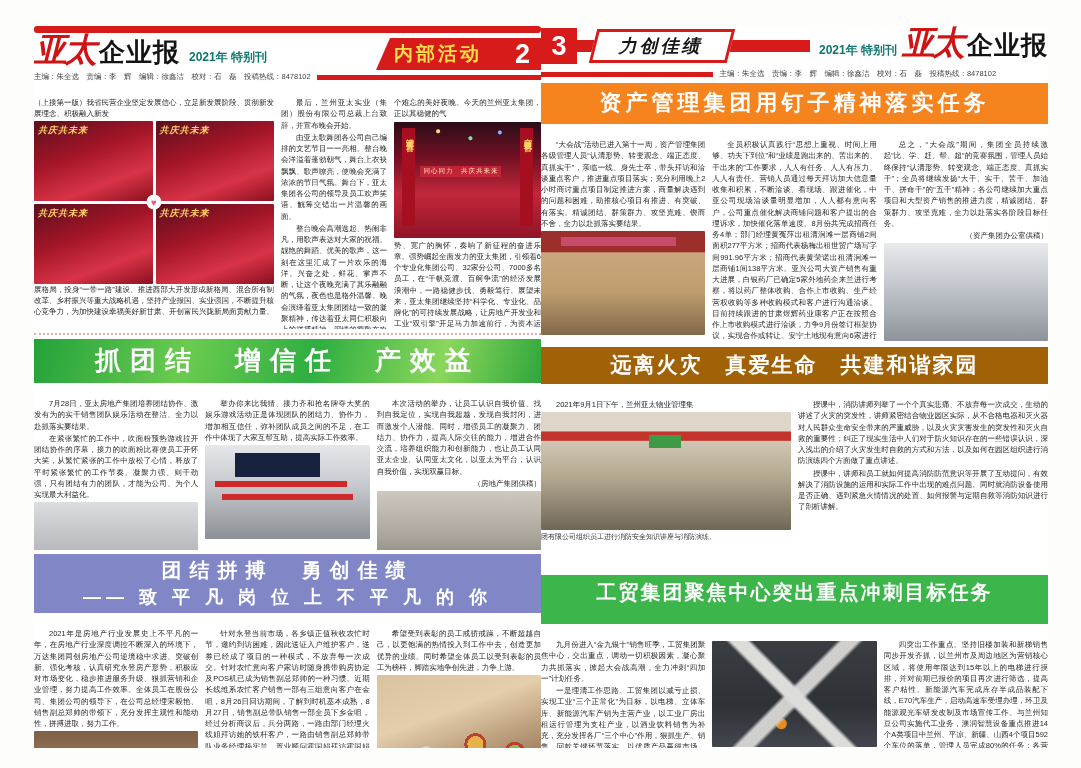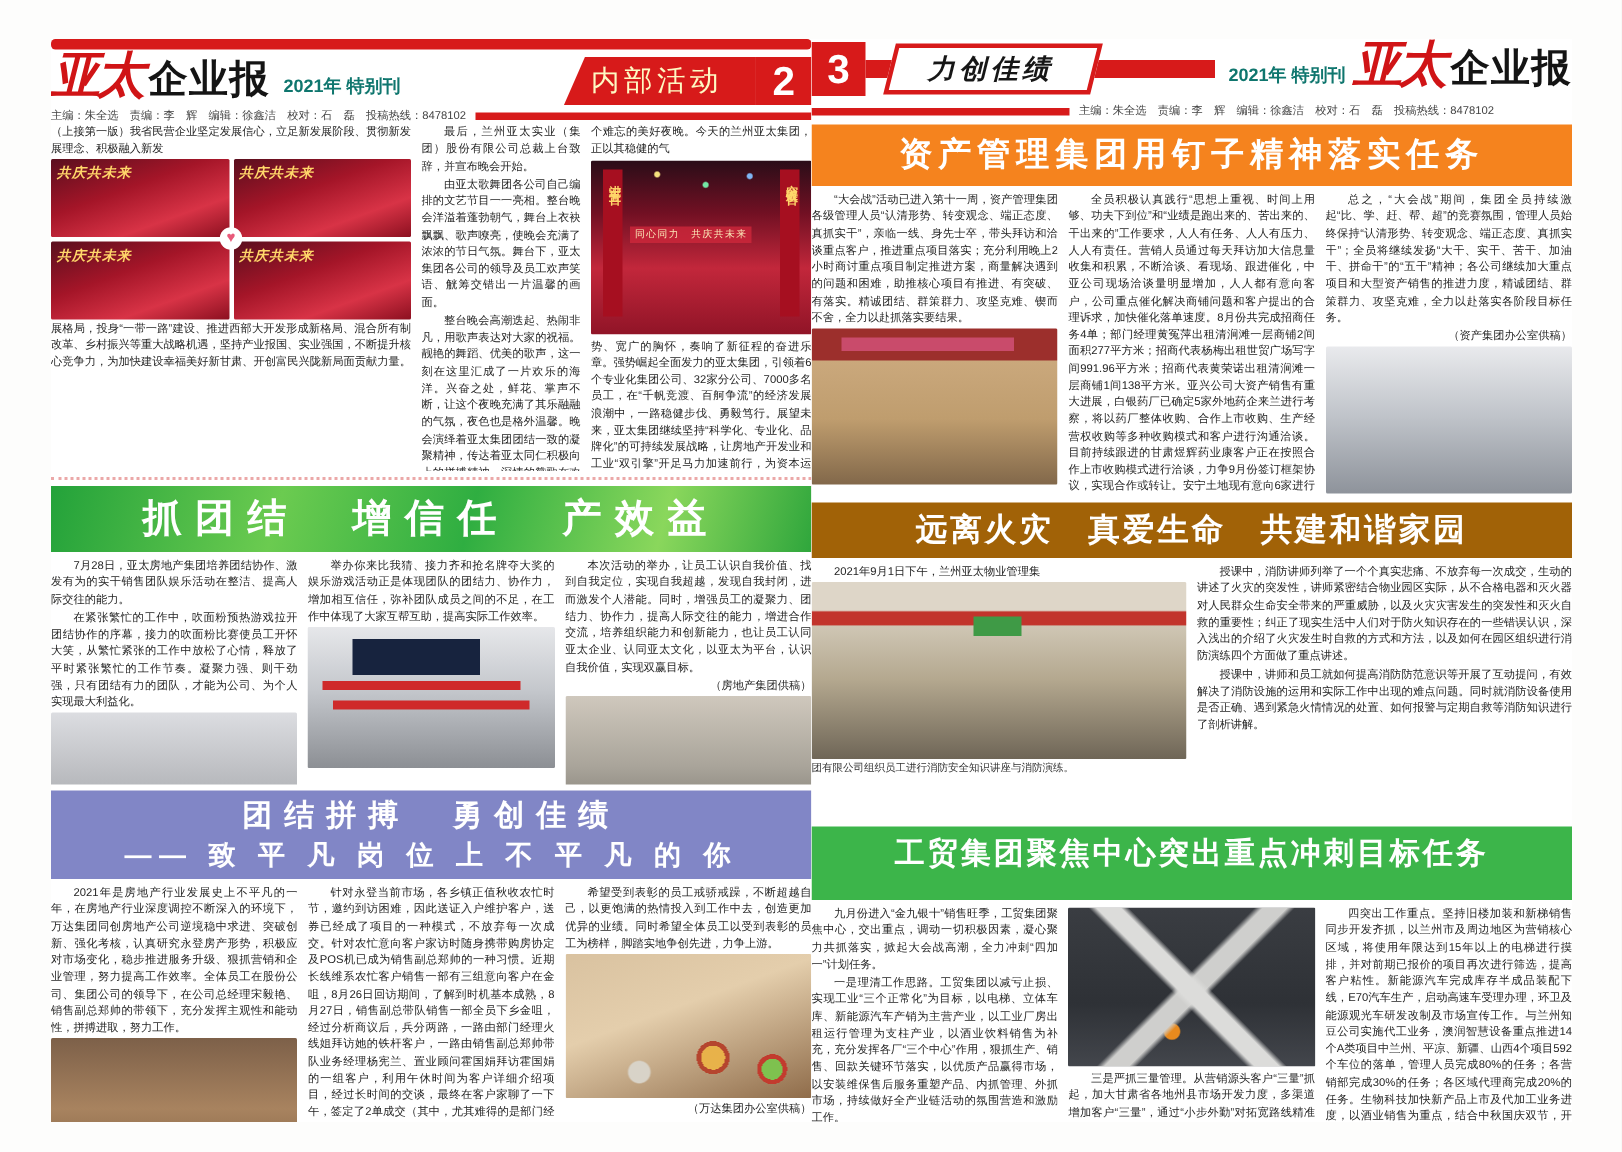--- a/index.html
+++ b/index.html
@@ -10,21 +10,21 @@
   .page-right { left:541px; }
 
   
   .topbar { height:7px; background:#d71a1a; border-radius:3px; }
   .mast-row { display:flex; align-items:flex-end; justify-content:space-between; margin-top:2px; }
   .brand { display:flex; align-items:baseline; gap:5px; }
   .logo { font-family:"DejaVu Serif", serif; font-weight:bold; font-style:italic; color:#d01416; font-size:33px; line-height:.85; letter-spacing:-3px; }
   .brand-name { font-weight:900; font-size:26px; color:#141414; letter-spacing:1px; }
   .edition { color:#0f766e; font-weight:bold; font-size:12px; padding-bottom:3px; margin-left:4px; }
   .sec-banner { display:flex; align-items:stretch; }
-  .sec-label { background:#d71a1a; color:#fef9c3; font-weight:400; font-size:19px; letter-spacing:3px; padding:3px 22px 3px 18px; clip-path:polygon(14px 0,100% 0,100% 100%,0 100%); display:flex; align-items:center; }
+  .sec-label { background:#d71a1a; color:#fde047; font-weight:700; font-size:19px; letter-spacing:3px; padding:3px 22px 3px 18px; clip-path:polygon(14px 0,100% 0,100% 100%,0 100%); display:flex; align-items:center; }
   .page-no { background:#d71a1a; color:#fff; font-weight:bold; font-size:27px; padding:0 11px; display:flex; align-items:center; }
   .credits-row { display:flex; align-items:center; gap:6px; margin-top:2px; }
   .credits { font-size:7.5px; color:#444; white-space:nowrap; }
   .credits-bar { flex:1; height:5px; background:#d71a1a; }
   
   .rhead { position:relative; height:40px; margin-top:2px; }
   .pno-box { position:absolute; left:0; top:0; width:36px; height:36px; background:#d71a1a; color:#fff; font-size:27px; font-weight:bold; display:flex; align-items:center; justify-content:center; }
   .redstrip { position:absolute; left:36px; top:12px; height:12px; width:46%; background:#d71a1a; }
   .sec-label-r { position:absolute; left:52px; top:1px; transform:skewX(-14deg); background:#fff; border:3px solid #d71a1a; color:#161616; font-weight:900; font-size:18px; letter-spacing:3px; padding:2px 24px; }
   .rbrand { position:absolute; right:0; top:0; display:flex; align-items:baseline; gap:5px; }
@@ -35,36 +35,36 @@
   .hl { color:#fff; text-align:center; font-weight:900; margin:4px 0 3px; }
   .hl-green { background:linear-gradient(105deg,#23a23a 0%,#6bcb50 30%,#2fae41 55%,#8ad75c 80%,#2fa63c 100%); font-size:26px; letter-spacing:9px; padding:4px 0 5px; }
   .hl-purple { background:#8186c6; padding:3px 0 4px; }
   .hl-purple .hl-main { font-size:20px; letter-spacing:8px; }
   .hl-purple .hl-sub { font-size:18px; letter-spacing:5px; margin-top:1px; }
   .hl-orange { background:#f5831e; font-size:22px; letter-spacing:4px; padding:5px 0 6px; }
   .hl-magenta { background:#a16207; font-size:21px; letter-spacing:2px; padding:4px 0 5px; }
   .hl-green2 { background:#3cb54a; font-size:20px; letter-spacing:2px; padding:4px 0 18px; }
 
   
-  .sec { display:flex; gap:7px; overflow:hidden; }
+  .sec { display:flex; gap:7px; overflow:hidden;margin-top:15px; }
   .col { flex:1 1 0; overflow:hidden; }
   .c-narrow { flex:0 0 106px; }
   .c-wide { flex:0 0 240px; }
   .bt { font-size:7.5px; line-height:1.5; text-align:justify; color:#252525; text-indent:2em; margin-bottom:1px; }
   .noind { text-indent:0; }
   .attr { font-size:7.5px; color:#252525; text-align:right; margin-top:2px; }
   .cap { font-size:7px; color:#333; line-height:1.4; margin-top:1px; }
   .dotsep { border-top:2px dotted #eba8a8; margin:4px 0 2px; }
 
   
   .ph { position:relative; width:100%; border-radius:1px; overflow:hidden; margin:2px 0; }
   .ph-stage { background:linear-gradient(160deg,#5a0f1e 0%,#a41528 40%,#d83346 72%,#8c1020 100%); }
   .ph-stage .gold { position:absolute; top:3px; left:4px; color:#ffd76a; font-weight:bold; font-style:italic; font-size:9px; letter-spacing:1px; }
   .grid4 { position:relative; display:grid; grid-template-columns:1fr 1fr; gap:3px; }
-  .grid4 .ph { height:52px; margin:0;text-align:right; }
+  .grid4 .ph { height:80px; margin:0;text-align:right; }
   .heart-badge { position:absolute; left:50%; top:50%; transform:translate(-50%,-50%); width:15px; height:15px; background:#fff; border-radius:50%; display:flex; align-items:center; justify-content:center; color:#e85a7a; font-size:10px; z-index:2; }
   .ph-bigstage { height:116px;
     background:
       radial-gradient(circle at 12% 12%, rgba(130,200,255,.95) 0 1.5px, transparent 2.5px),
       radial-gradient(circle at 30% 8%, rgba(255,235,130,.95) 0 1.5px, transparent 2.5px),
       radial-gradient(circle at 52% 14%, rgba(120,255,180,.9) 0 1.5px, transparent 2.5px),
       radial-gradient(circle at 72% 9%, rgba(130,190,255,.95) 0 1.5px, transparent 2.5px),
       radial-gradient(circle at 88% 15%, rgba(255,220,120,.95) 0 1.5px, transparent 2.5px),
       linear-gradient(180deg,#2a0d18 0%,#711023 30%,#c2273b 62%,#901427 100%); }
   .vband { position:absolute; top:6px; width:13px; height:85%; background:#a60f20; display:flex; align-items:flex-start; justify-content:center; }
@@ -170,21 +170,21 @@
         </div>
         <p class="bt noind">势、宽广的胸怀，奏响了新征程的奋进乐章。强势崛起全面发力的亚太集团，引领着6个专业化集团公司、32家分公司、7000多名员工，在“千帆竞渡、百舸争流”的经济发展浪潮中，一路稳健步伐、勇毅笃行。展望未来，亚太集团继续坚持“科学化、专业化、品牌化”的可持续发展战略，让房地产开发业和工业“双引擎”开足马力加速前行，为资本运营插上经济腾飞的翅膀，做精做强做优房地产开发业、工业和资本运营业，开启亚太发展新篇章，续写亚太事业新辉煌！</p>
       </div>
     </div>
 
     <div class="dotsep"></div>
 
     <div class="hl hl-green">抓团结　增信任　产效益</div>
     <div class="sec art2">
       <div class="col">
-        <p class="bt">7月28日，亚太房地产集团培养团结协作、激发有为的实干销售团队娱乐活动在整洁、提高人际交往的能力。</p>
+        <p class="bt">7月28日，亚太房地产集团培养团结协作、激发有为的实干销售团队娱乐活动在整洁、全力以赴抓落实要结果。</p>
         <p class="bt">在紧张繁忙的工作中，吹面粉预热游戏拉开团结协作的序幕，接力的吹面粉比赛使员工开怀大笑，从繁忙紧张的工作中放松了心情，释放了平时紧张繁忙的工作节奏。凝聚力强、则干劲强，只有团结有力的团队，才能为公司、为个人实现最大利益化。</p>
         <div class="ph ph-lobby"></div>
       </div>
       <div class="col">
         <p class="bt">举办你来比我猜、接力齐和抢名牌夺大奖的娱乐游戏活动正是体现团队的团结力、协作力，增加相互信任，弥补团队成员之间的不足，在工作中体现了大家互帮互助，提高实际工作效率。</p>
         <div class="ph ph-lobbybanner">
           <div class="screen"></div>
           <div class="rb rb1"></div>
           <div class="rb rb2"></div>
         </div>

